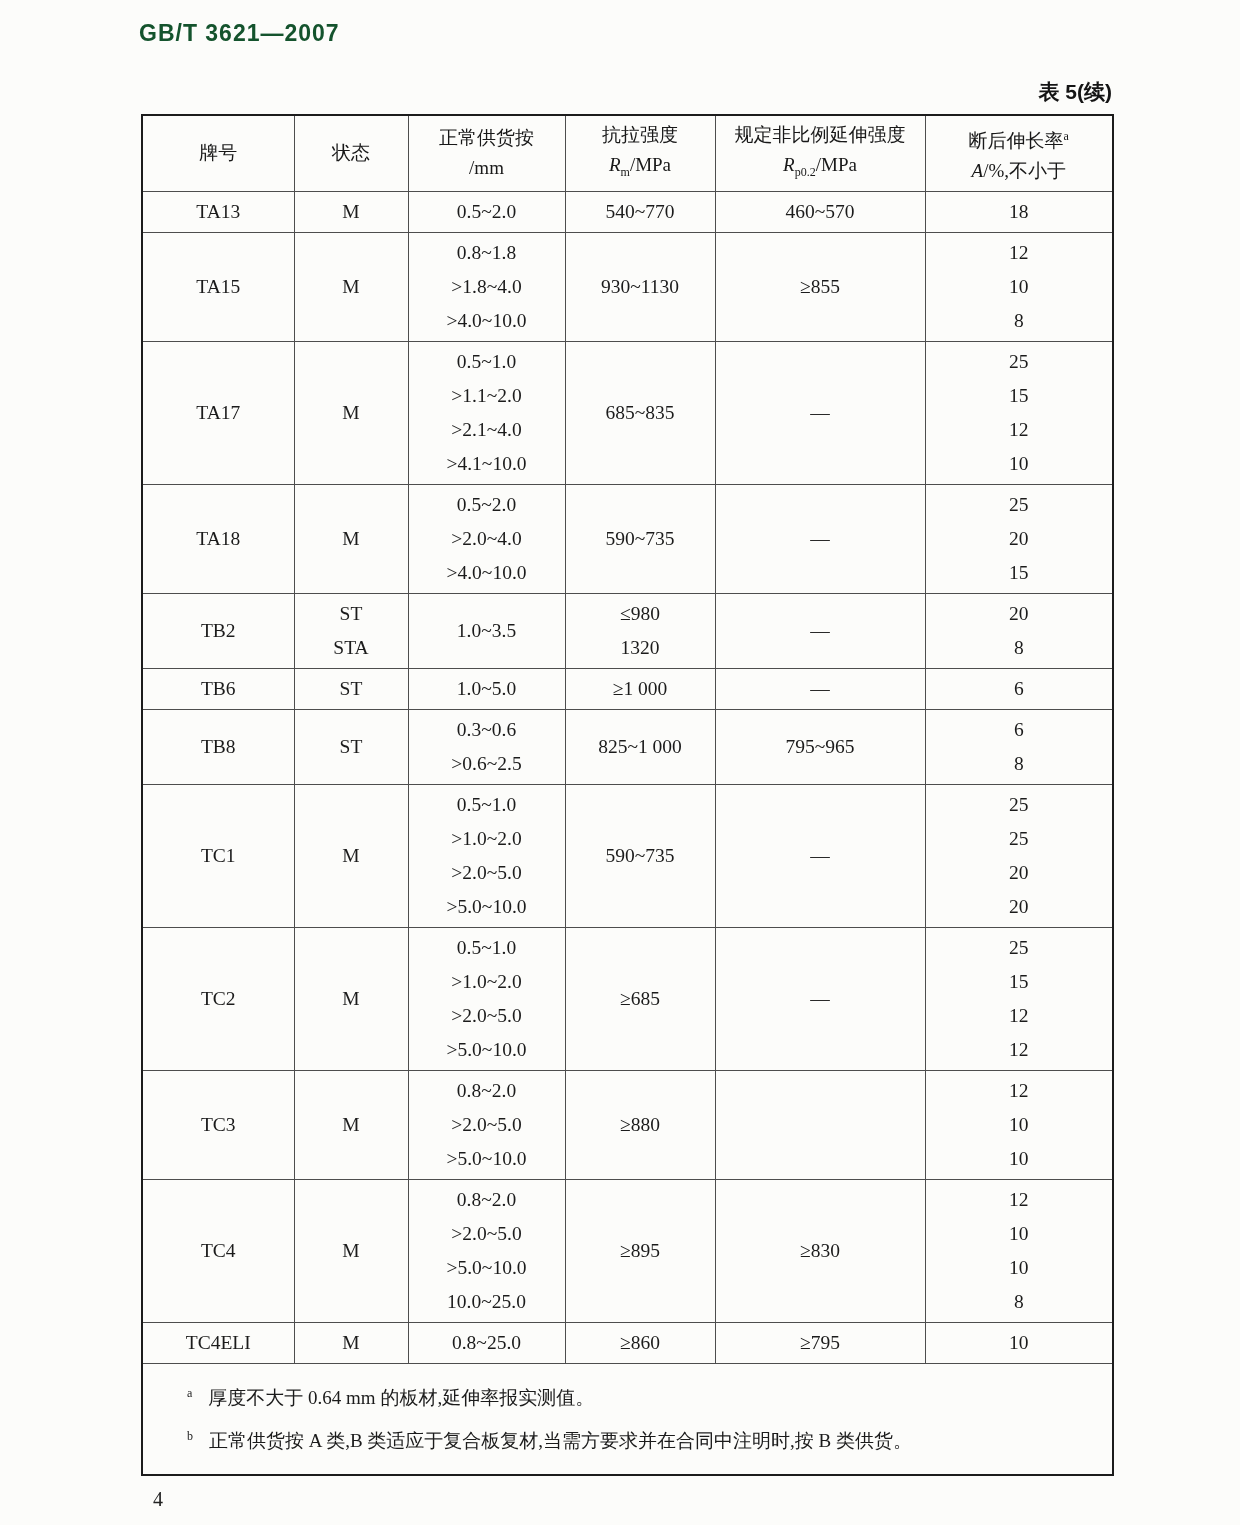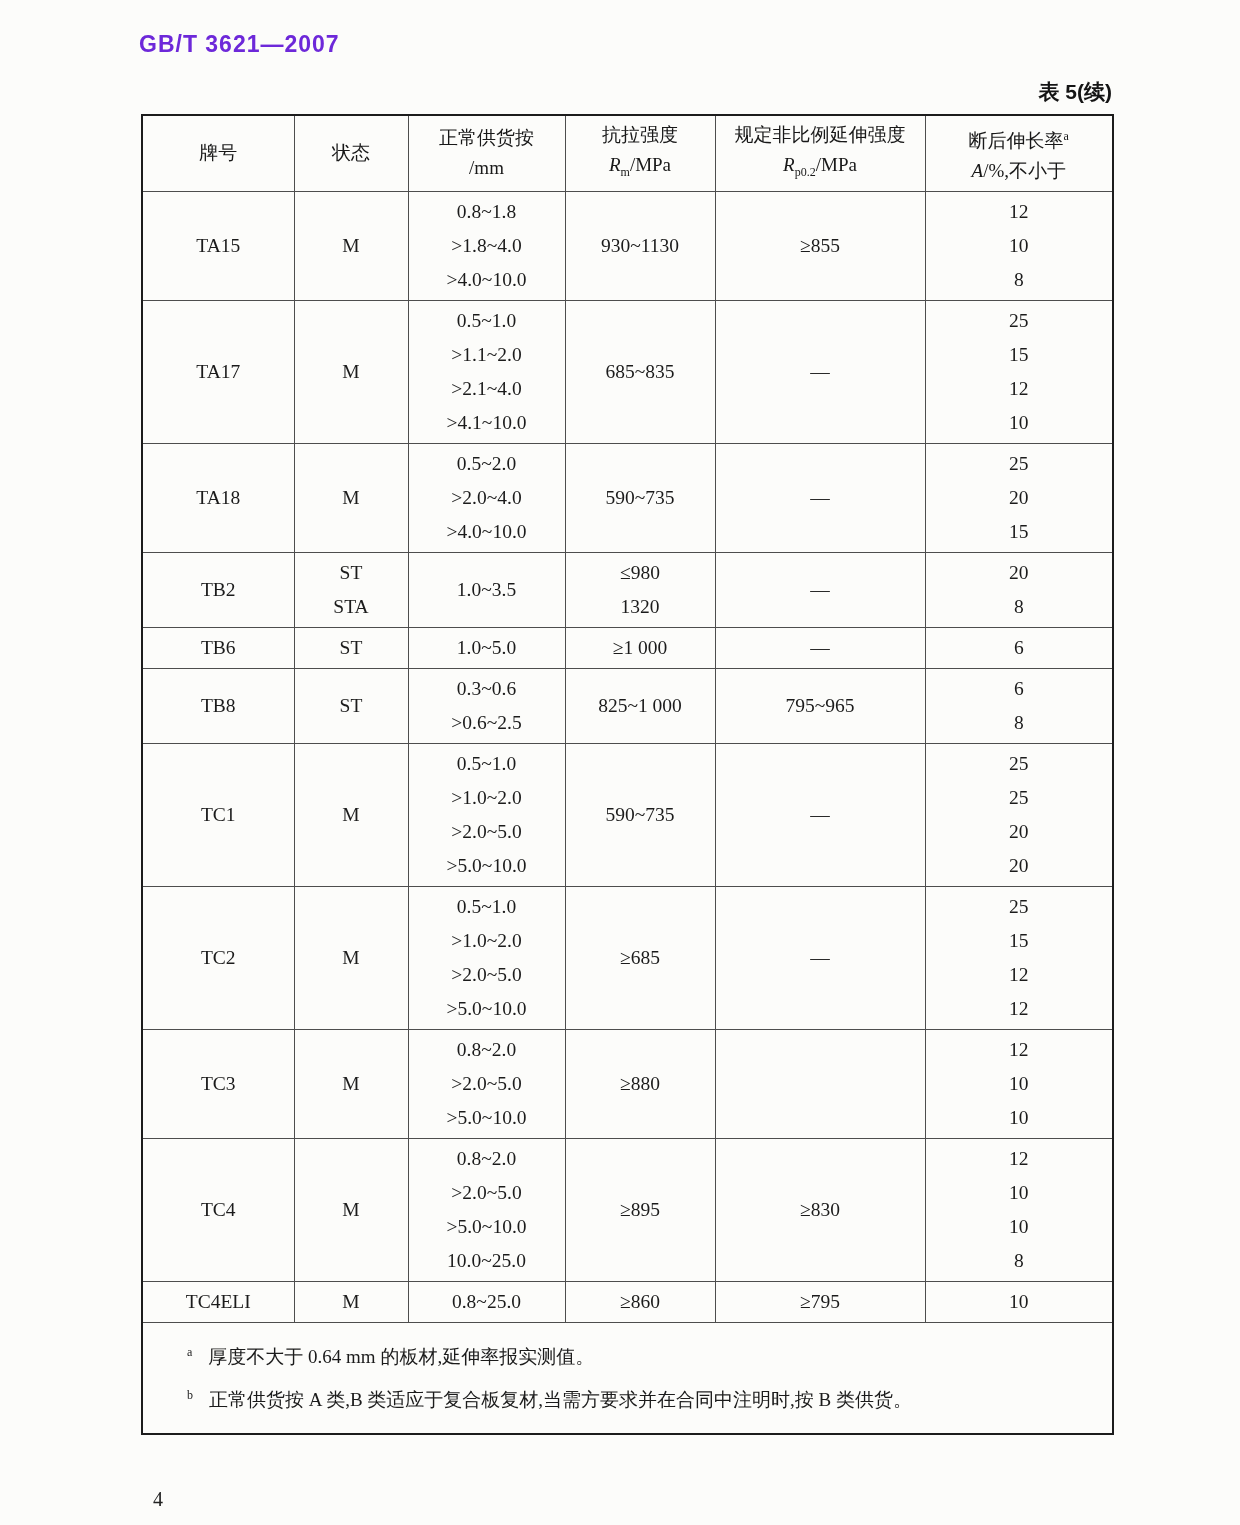--- a/index.html
+++ b/index.html
@@ -7,21 +7,21 @@
   body {
     position:relative;
     background:#fcfcfa;
     font-family:"Liberation Serif","DejaVu Serif",serif;
     color:#1b1b1b;
     overflow:hidden;
   }
   .doc-code {
     position:absolute; left:139px; top:20px;
     font-family:"Liberation Sans","DejaVu Sans",sans-serif;
-    font-weight:bold; font-size:23px; letter-spacing:1px; color:#6d28d9;margin-top:11px;
+    font-weight:bold; font-size:23px; letter-spacing:1px; color:#14532d;
   }
   .table-title {
     position:absolute; left:141px; top:78px; width:971px;
     text-align:right;
     font-family:"Liberation Sans","DejaVu Sans",sans-serif;
     font-weight:bold; font-size:21px; color:#141414;
   }
   table.spec-table {
     position:absolute; left:141px; top:114px; width:971px;
     border-collapse:collapse; table-layout:fixed;
@@ -90,20 +90,40 @@
       </th>
       <th>
         <div class="h-line"><span>断后伸长率</span><sup>a</sup></div>
         <div class="h-line"><span class="isym">A</span><span>/%,不小于</span></div>
       </th>
     </tr>
   </thead>
   <tbody id="rows-body">
       <tr>
         <td>
+          <div class="ln">TA13</div>
+        </td>
+        <td>
+          <div class="ln">M</div>
+        </td>
+        <td>
+          <div class="ln">0.5~2.0</div>
+        </td>
+        <td>
+          <div class="ln">540~770</div>
+        </td>
+        <td>
+          <div class="ln">460~570</div>
+        </td>
+        <td>
+          <div class="ln">18</div>
+        </td>
+      </tr>
+      <tr>
+        <td>
           <div class="ln">TA15</div>
         </td>
         <td>
           <div class="ln">M</div>
         </td>
         <td>
           <div class="ln">0.8~1.8</div>
           <div class="ln">&gt;1.8~4.0</div>
           <div class="ln">&gt;4.0~10.0</div>
         </td>

